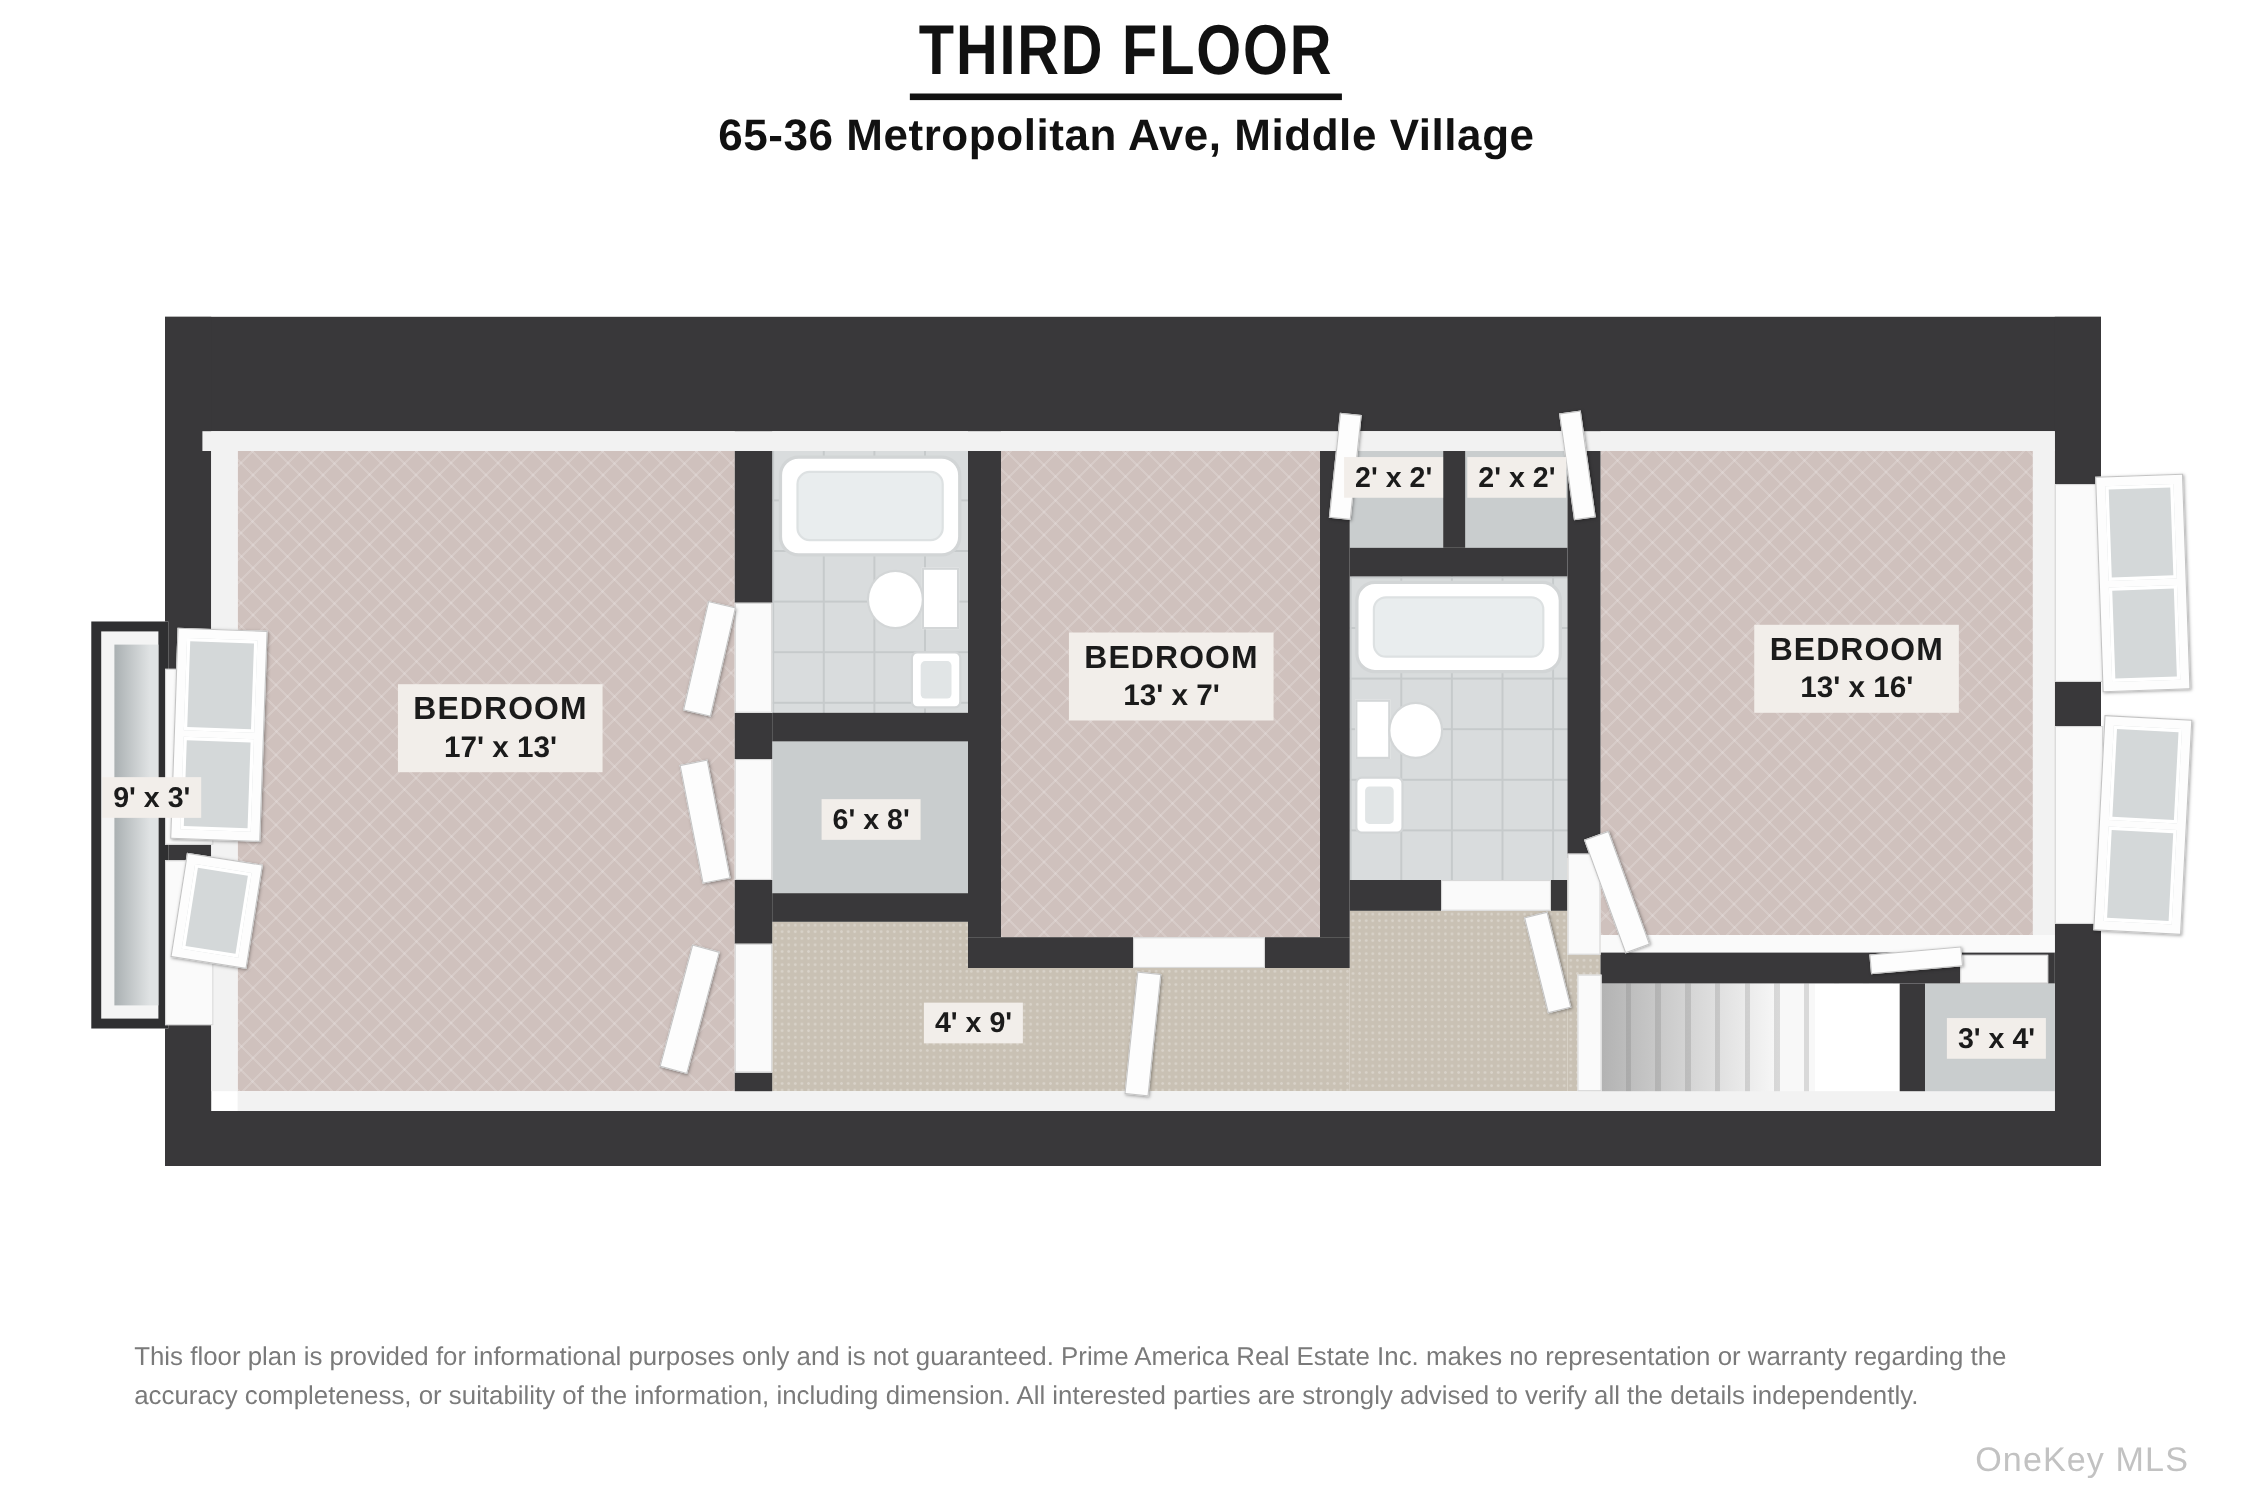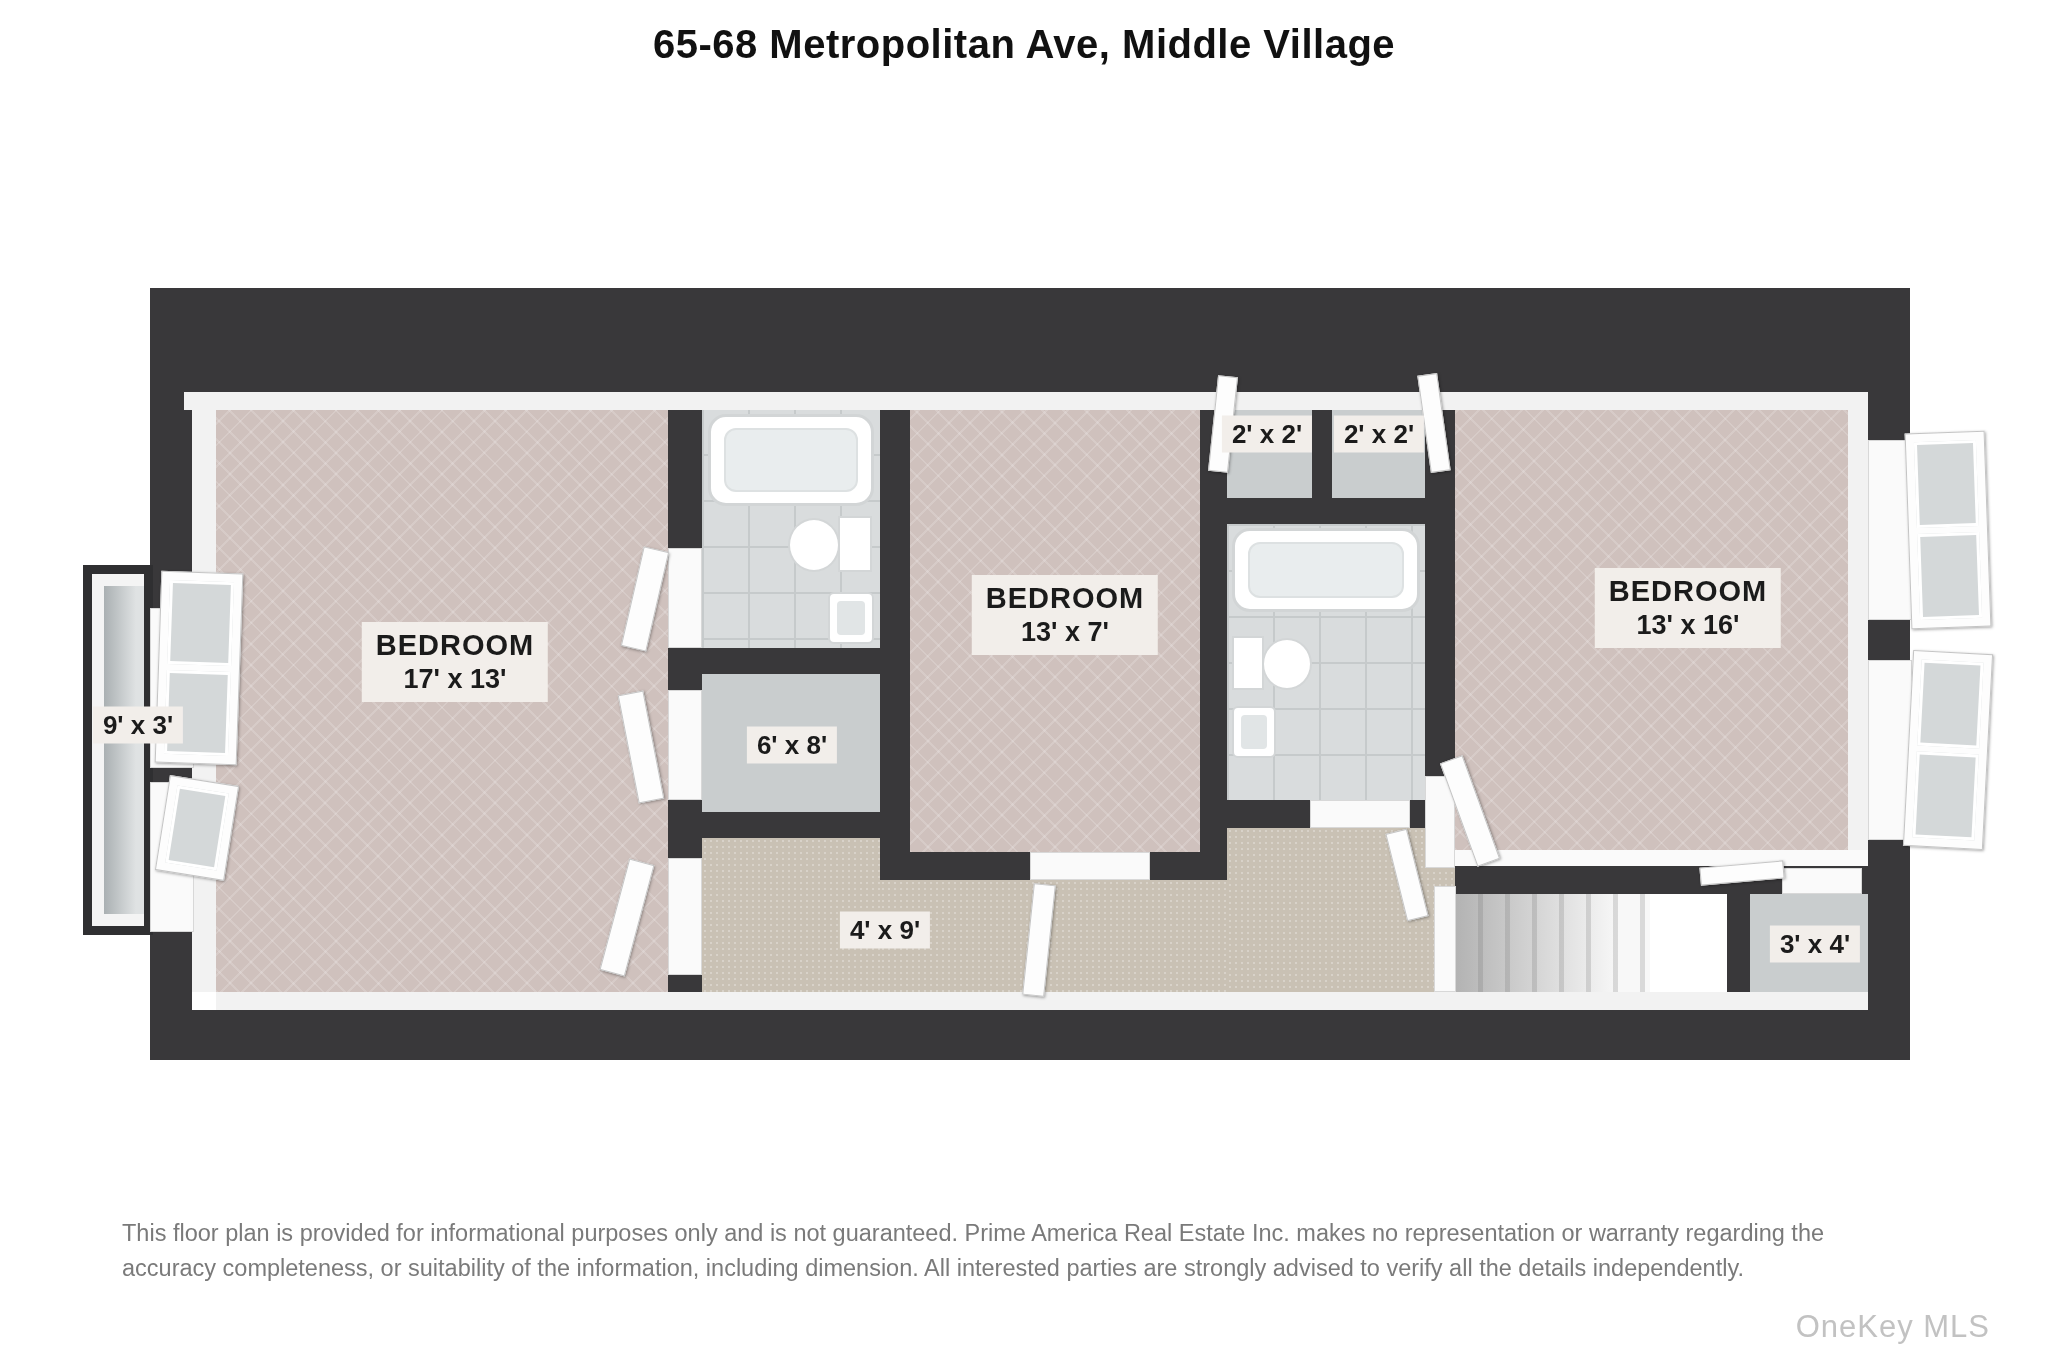--- a/index.html
+++ b/index.html
@@ -61,21 +61,22 @@
               font-size:23.5px;line-height:35px;color:var(--disclaimer-text,#7a7a7a);}
   .watermark{position:absolute;right:58px;bottom:20px;font-size:31px;
              color:var(--watermark-text,#c2c2c2);letter-spacing:1px;}
 </style>
 </head>
 <body>
 
 <div class="page">
 
   <div class="hdr">
-    <div class="address">65-68 Metropolitan Ave, Middle Village</div>
+    <div><span class="title">THIRD FLOOR</span></div>
+    <div class="address">65-36 Metropolitan Ave, Middle Village</div>
   </div>
 
   <div class="abs" style="left:0;top:0;width:2048px;height:1365px;">
 
     <div class="abs wall" style="left:150px;top:288px;width:1760px;height:104px;"></div>
     <div class="abs wall" style="left:150px;top:288px;width:42px;height:772px;"></div>
     <div class="abs wall" style="left:1868px;top:288px;width:42px;height:772px;"></div>
     <div class="abs wall" style="left:150px;top:1010px;width:1760px;height:50px;"></div>
 
     <div class="abs floor-bedroom" style="left:216px;top:408px;width:452px;height:584px;"></div>

